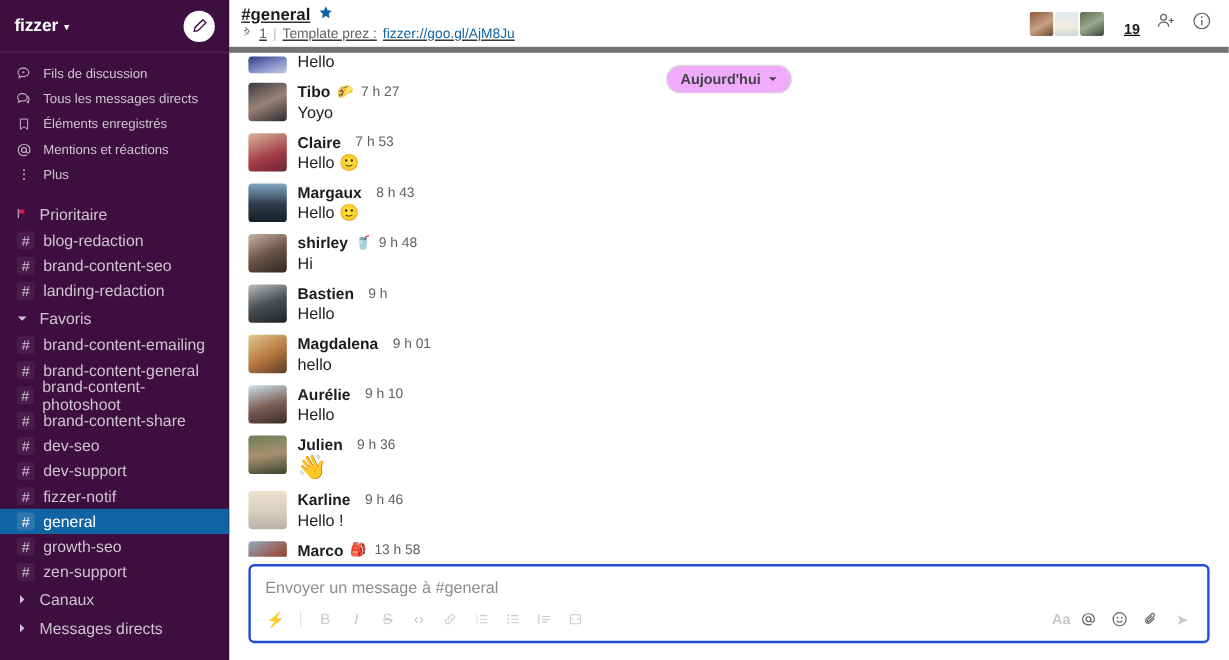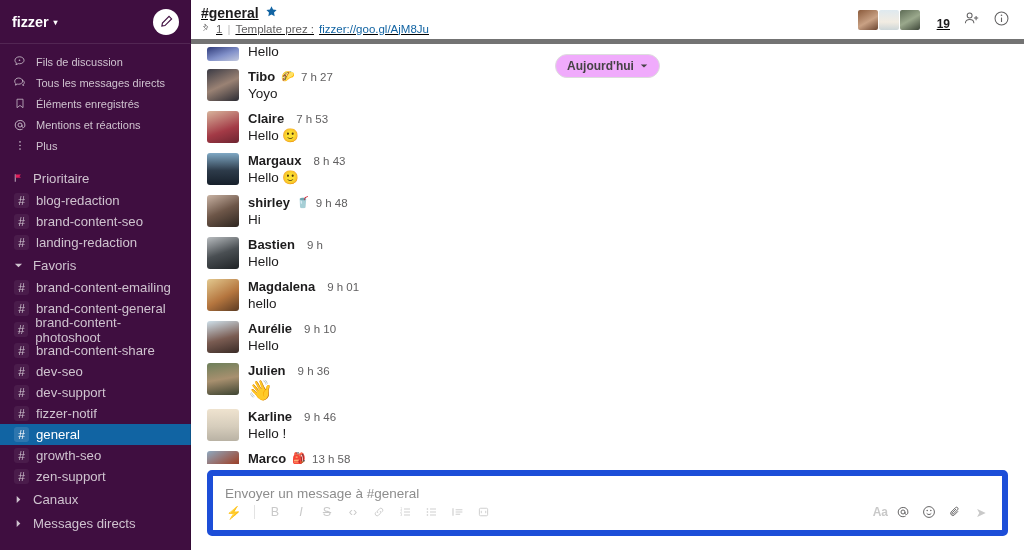--- a/index.html
+++ b/index.html
@@ -108,21 +108,21 @@
   .m-head { display: flex; align-items: center; gap: 6px; }
   .m-name { font-size: 13px; font-weight: bold; color: #1D1C1D; }
   .m-badge { font-size: 11px; }
   .m-time { font-size: 11.5px; color: #616061; }
   .m-text { font-size: 13.5px; color: #1D1C1D; line-height: 18px; }
   .m-text.big { font-size: 20px; line-height: 22px; }
 
   
   .composer-wrap { padding: 6px 16px 14px 16px; flex: 0 0 auto; }
   .composer {
-    border: 6px solid #1d4ed8; border-radius: 5px; background: #fff;
+    border: 2px solid #1d4ed8; border-radius: 5px; background: #fff;
     height: 66px; display: flex; flex-direction: column;
     justify-content: space-between;
   }
   .c-placeholder { font-size: 13.5px; color: #8D8D8D; padding: 10px 12px 0 12px; }
   .c-tools { display: flex; align-items: center; justify-content: space-between;
              padding: 0 10px 8px 10px; }
   .c-left, .c-right { display: flex; align-items: center; gap: 4px; }
   .tbtn {
     width: 22px; height: 20px; display: flex; align-items: center;
     justify-content: center; font-size: 12.5px; color: #C9C9C9;

